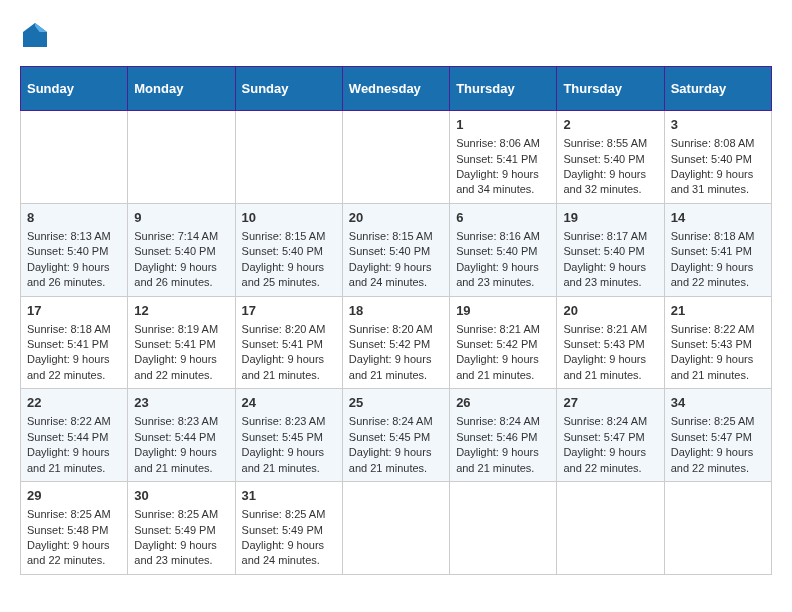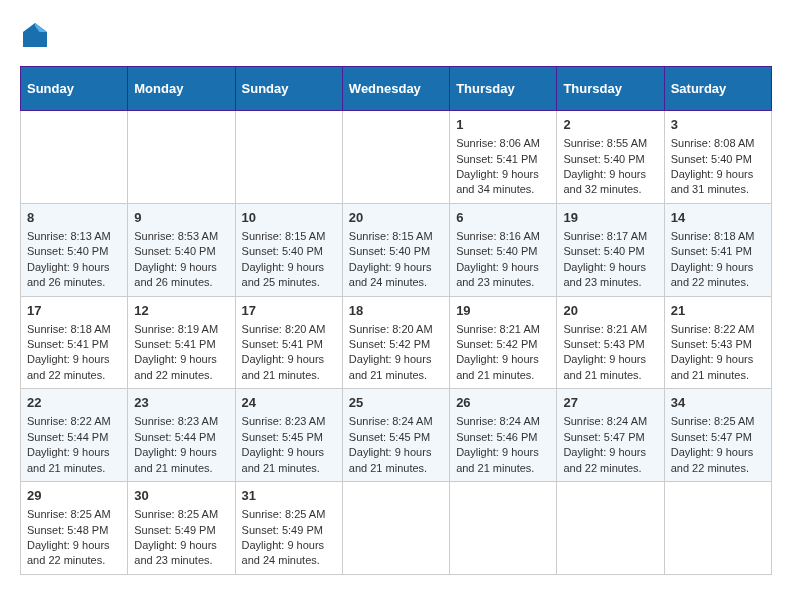--- a/index.html
+++ b/index.html
@@ -135,21 +135,21 @@
           <span>Sunrise: 8:08 AM</span><br>
           <span>Sunset: 5:40 PM</span><br>
           <span>Daylight: 9 hours and 31 minutes.</span></td>
       </tr>
       <tr>
         <td><span class="day-num">8</span>
           <span>Sunrise: 8:13 AM</span><br>
           <span>Sunset: 5:40 PM</span><br>
           <span>Daylight: 9 hours and 26 minutes.</span></td>
         <td><span class="day-num">9</span>
-          <span>Sunrise: 8:53 AM</span><br>
+          <span>Sunrise: 7:14 AM</span><br>
           <span>Sunset: 5:40 PM</span><br>
           <span>Daylight: 9 hours and 26 minutes.</span></td>
         <td><span class="day-num">10</span>
           <span>Sunrise: 8:15 AM</span><br>
           <span>Sunset: 5:40 PM</span><br>
           <span>Daylight: 9 hours and 25 minutes.</span></td>
         <td><span class="day-num">20</span>
           <span>Sunrise: 8:15 AM</span><br>
           <span>Sunset: 5:40 PM</span><br>
           <span>Daylight: 9 hours and 24 minutes.</span></td>

